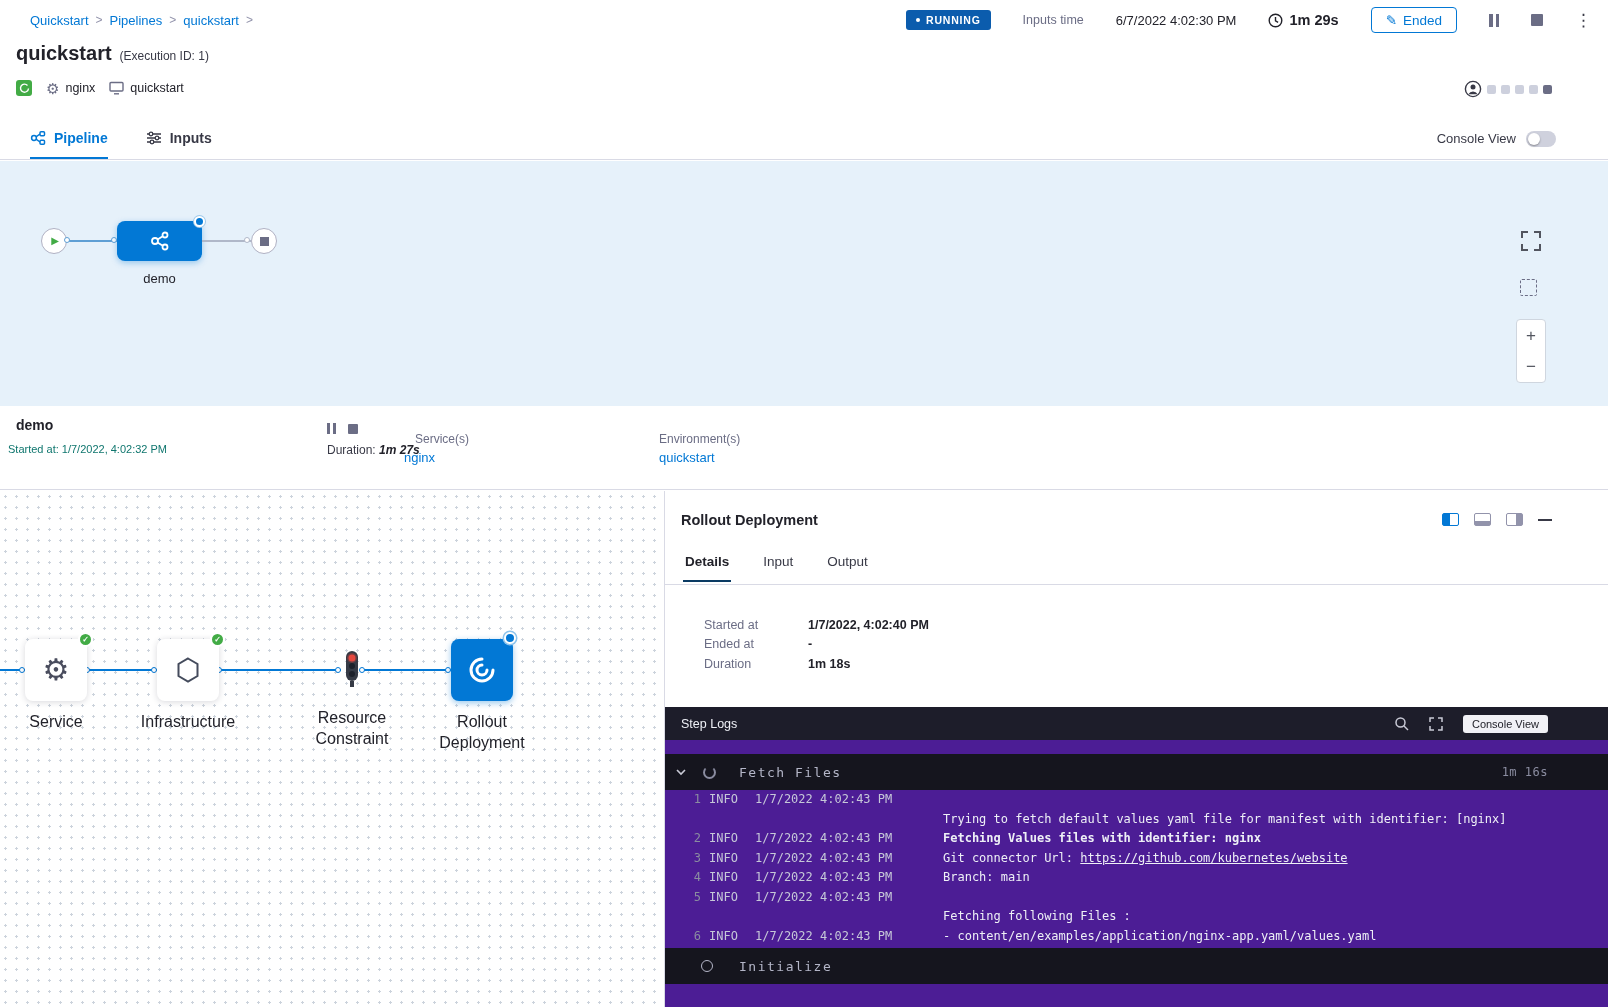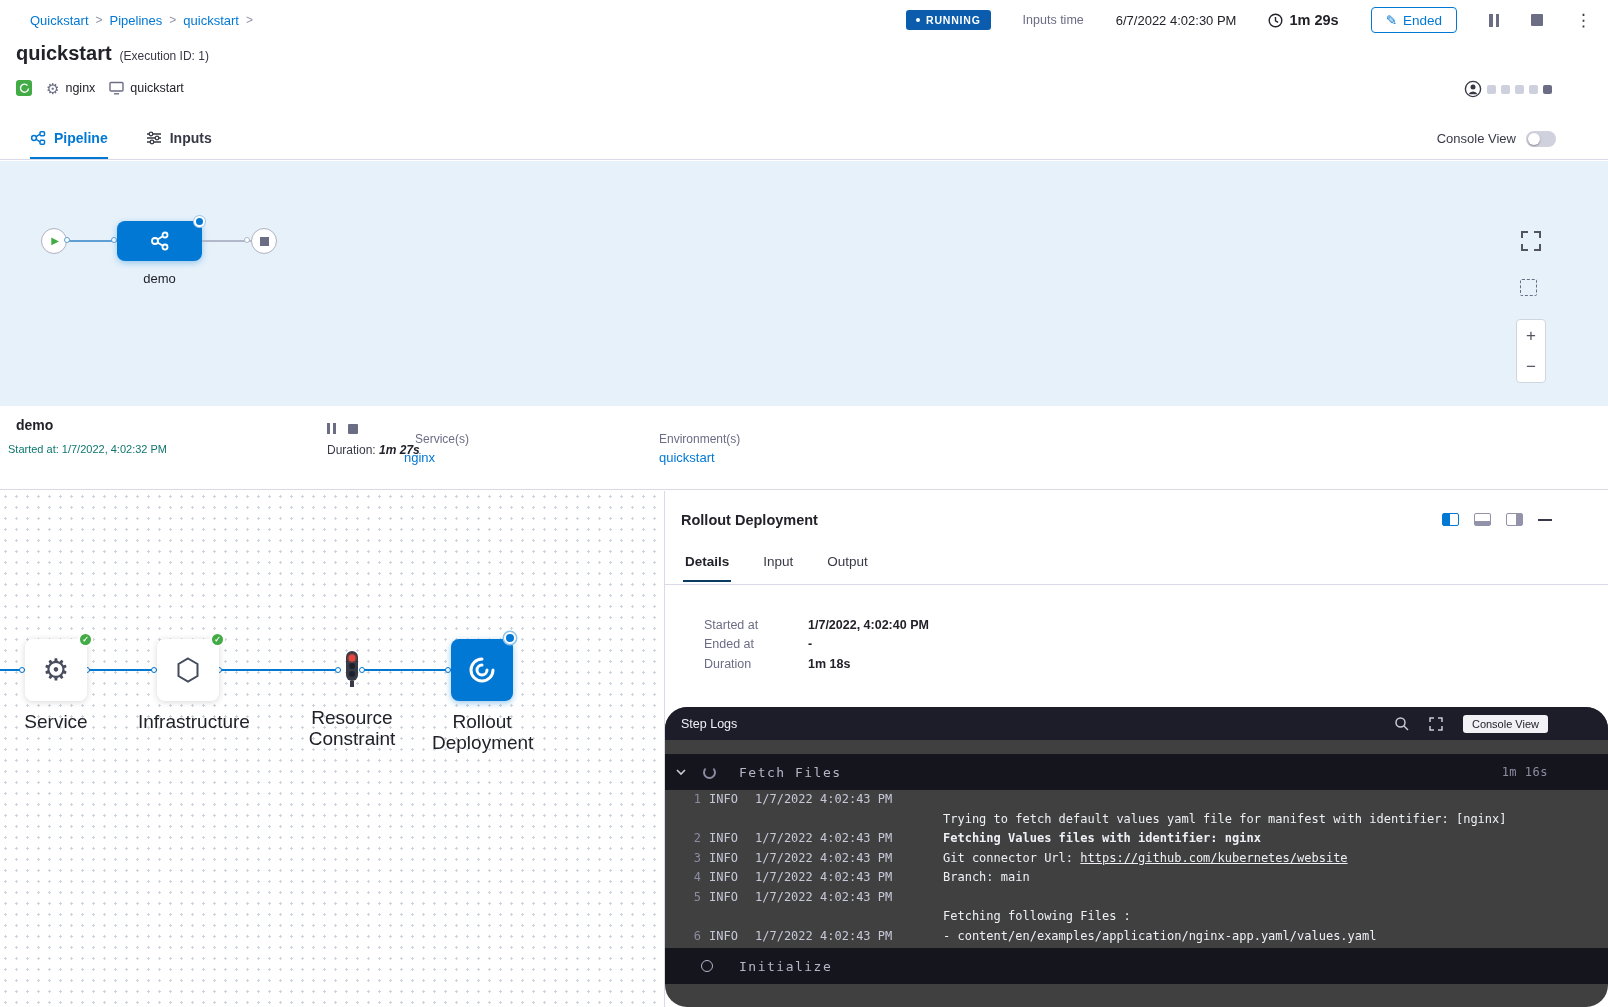--- a/index.html
+++ b/index.html
@@ -97,21 +97,21 @@
     background:#fff; border:1.5px solid #0278d5; }
   .enode { position:absolute; top:148px; width:62px; height:62px; border-radius:8px; background:#fff;
     box-shadow:0 1px 6px rgba(40,41,61,.18); display:flex; align-items:center; justify-content:center; cursor:pointer; }
   .enode.blue { background:#0278d5; box-shadow:0 2px 6px rgba(2,120,213,.4); }
   .node-gear { font-size:30px; color:#4a4d5e; line-height:1; }
   .check-badge { position:absolute; top:141px; width:15px; height:15px; border-radius:50%;
     background:#42ab45; border:2px solid #fff; color:#fff; font-size:8px; font-weight:bold;
     display:flex; align-items:center; justify-content:center; z-index:2; }
   .run-dot { position:absolute; top:141px; width:12px; height:12px; border-radius:50%;
     background:#0278d5; border:2px solid #fff; box-shadow:0 0 0 1.5px #8cc3ec; z-index:2; }
-  .enode-label { position:absolute; top:220px; text-align:center; font-size:19px; line-height:21px; color:#22222a; }
+  .enode-label { position:absolute; top:220px; text-align:center; font-size:16px; line-height:21px; color:#22222a; }
   .tlight { position:absolute; left:341px; top:158px; cursor:pointer; }
 
   
   .details-panel { position:absolute; left:665px; top:491px; width:943px; height:216px; background:#fff; }
   .panel-title { position:absolute; left:16px; top:21px; font-size:14.5px; font-weight:bold; }
   .panel-icons { position:absolute; right:56px; top:22px; display:flex; align-items:center; gap:15px; }
   .lay-icon { width:17px; height:13px; border:1.5px solid #9293ab; border-radius:2px; cursor:pointer; }
   .lay-icon.active { border-color:#0278d5; background:linear-gradient(to right,#0278d5 45%,transparent 45%); }
   .lay-icon.bottom { background:linear-gradient(to top,#9293ab 35%,transparent 35%); }
   .lay-icon.right { background:linear-gradient(to left,#9293ab 40%,transparent 40%); }
@@ -119,21 +119,21 @@
   .panel-tabs { position:absolute; left:18px; top:63px; display:flex; gap:30px; }
   .ptab { font-size:13.5px; color:#383946; padding:0 2px 11px; border-bottom:2.5px solid transparent; cursor:pointer; }
   .ptab.active { font-weight:bold; color:#22222a; border-bottom-color:#0a3b63; }
   .panel-divider { position:absolute; left:0; right:0; top:93px; border-top:1px solid #d9dae5; }
   .details-list { position:absolute; left:39px; top:124px; right:24px; }
   .detail-row { display:flex; align-items:center; height:19.5px; font-size:12.5px; }
   .detail-label { width:104px; color:#6b6d85; }
   .detail-value { font-weight:bold; color:#22222a; }
 
   
-  .logs-panel { position:absolute; left:665px; top:707px; width:943px; height:300px; background:#404040; overflow:hidden;border-radius:22px; }
+  .logs-panel { position:absolute; left:665px; top:707px; width:943px; height:300px; background:#4c1d95; overflow:hidden; }
   .logs-header { height:33px; background:#1d1d2a; display:flex; align-items:center; padding:0 60px 0 16px; }
   .logs-title { color:#eef0f6; font-size:12.5px; }
   .logs-header-right { margin-left:auto; display:flex; align-items:center; gap:20px; }
   .console-view-btn { background:#f1f1f6; color:#22222a; font-size:11px; padding:3px 9px; border-radius:3px; cursor:pointer; }
   .log-section { height:36px; background:#15151e; display:flex; align-items:center;
     padding:0 60px 0 10px; font-family:"DejaVu Sans Mono", monospace; font-size:13px; color:#b4b6c8; cursor:pointer; }
   .log-section.fetch { margin-top:14px; }
   .log-section.init { margin-top:2px; }
   .spinner { width:13px; height:13px; border:2px solid #8a8ca0; border-top-color:transparent;
     border-radius:50%; margin-left:16px; flex:none; }

